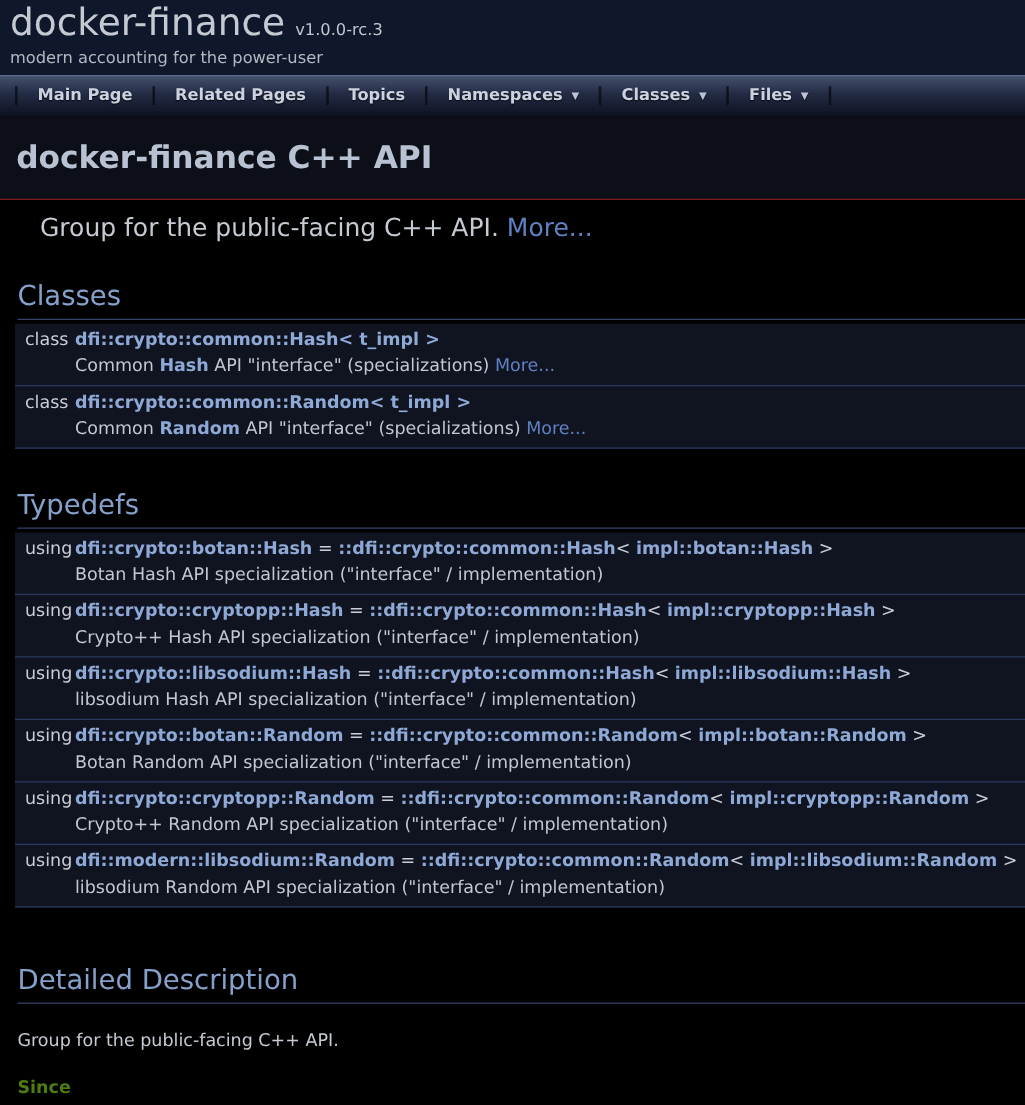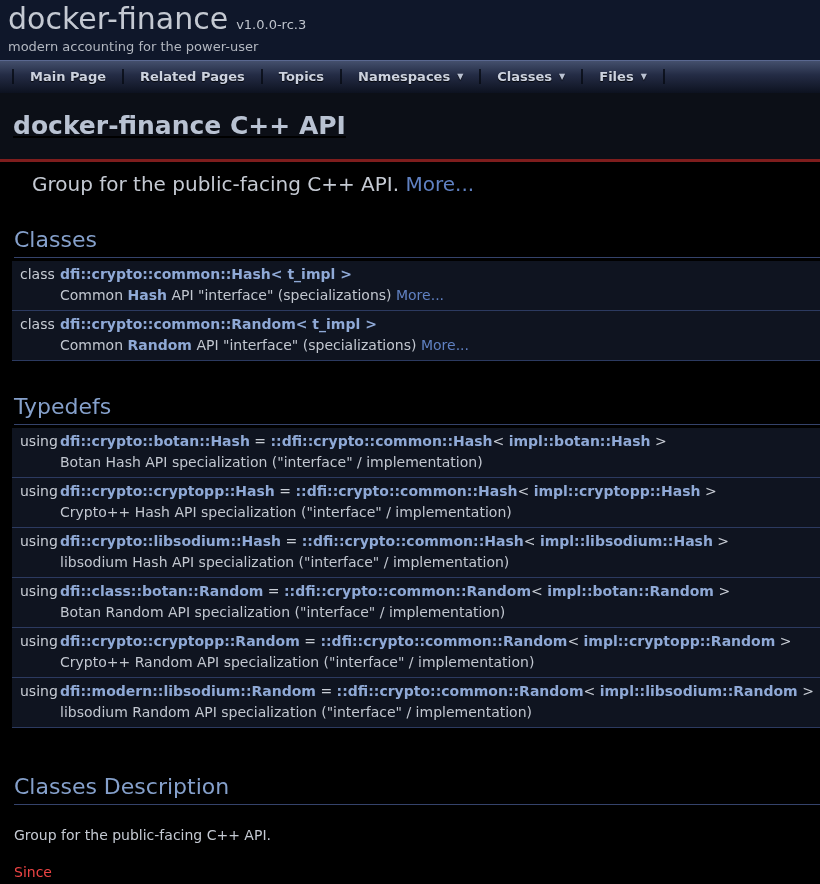--- a/index.html
+++ b/index.html
@@ -52,23 +52,22 @@
   }
   .tab:first-child { border-left: 2px solid rgba(6,9,17,0.75); }
   .tab .arrow {
     font-size: 8px;
     margin-left: 7px;
     color: #b9c1d2;
   }
   
   #pageheader {
     background: #0c0f17;
-    border-bottom: 3px solid #7f1d1d;
+    border-bottom: 1px solid #7f1d1d;
     padding: 18px 13px 19px 13px;
-    text-decoration: underline;
   }
   #pagetitle {
     font-size: 25px;
     font-weight: bold;
     color: #b9c2d2;
   }
   
   .contents { padding: 12px 0 0 12px; }
   .intro {
     margin: 1px 0 0 20px;
@@ -108,23 +107,23 @@
   tr.memdesc td { border-bottom: 1px solid #2c3a60; }
   .op { color: #c9ced6; font-weight: normal; }
   
   .textblock {
     margin: 22px 0 0 2px;
     font-size: 14px;
     color: #c5cad3;
   }
   dl.section { margin: 21px 0 0 2px; }
   dl.section dt {
-    font-weight: normal;
+    font-weight: bold;
     font-size: 14px;
-    color: #ef4444;
+    color: #4d7c0f;
   }
 </style>
 </head>
 <body>
 
 <div id="masthead">
   <div>
     <span id="projectname">docker-finance</span><span id="projectnumber">v1.0.0-rc.3</span>
   </div>
   <div id="projectbrief">modern accounting for the power-user</div>
@@ -209,21 +208,21 @@
     <tr>
       <td class="memItemLeft">using</td>
       <td class="memItemRight"><a class="el">dfi::crypto::libsodium::Hash</a> <span class="op">=</span> <a class="el">::dfi::crypto::common::Hash</a><span class="op">&lt;</span> <a class="el">impl::libsodium::Hash</a> <span class="op">&gt;</span></td>
     </tr>
     <tr class="memdesc">
       <td></td>
       <td>libsodium Hash API specialization ("interface" / implementation)</td>
     </tr>
     <tr>
       <td class="memItemLeft">using</td>
-      <td class="memItemRight"><a class="el">dfi::class::botan::Random</a> <span class="op">=</span> <a class="el">::dfi::crypto::common::Random</a><span class="op">&lt;</span> <a class="el">impl::botan::Random</a> <span class="op">&gt;</span></td>
+      <td class="memItemRight"><a class="el">dfi::crypto::botan::Random</a> <span class="op">=</span> <a class="el">::dfi::crypto::common::Random</a><span class="op">&lt;</span> <a class="el">impl::botan::Random</a> <span class="op">&gt;</span></td>
     </tr>
     <tr class="memdesc">
       <td></td>
       <td>Botan Random API specialization ("interface" / implementation)</td>
     </tr>
     <tr>
       <td class="memItemLeft">using</td>
       <td class="memItemRight"><a class="el">dfi::crypto::cryptopp::Random</a> <span class="op">=</span> <a class="el">::dfi::crypto::common::Random</a><span class="op">&lt;</span> <a class="el">impl::cryptopp::Random</a> <span class="op">&gt;</span></td>
     </tr>
     <tr class="memdesc">
@@ -234,20 +233,20 @@
       <td class="memItemLeft">using</td>
       <td class="memItemRight"><a class="el">dfi::modern::libsodium::Random</a> <span class="op">=</span> <a class="el">::dfi::crypto::common::Random</a><span class="op">&lt;</span> <a class="el">impl::libsodium::Random</a> <span class="op">&gt;</span></td>
     </tr>
     <tr class="memdesc">
       <td></td>
       <td>libsodium Random API specialization ("interface" / implementation)</td>
     </tr>
   </tbody>
     </table>
 
-  <h2 class="groupheader detailheader">Classes Description</h2>
+  <h2 class="groupheader detailheader">Detailed Description</h2>
   <p class="textblock">Group for the public-facing C++ API.</p>
   <dl class="section">
     <dt>Since</dt>
 
   </dl>
 
 </div>
 
 </body></html>

